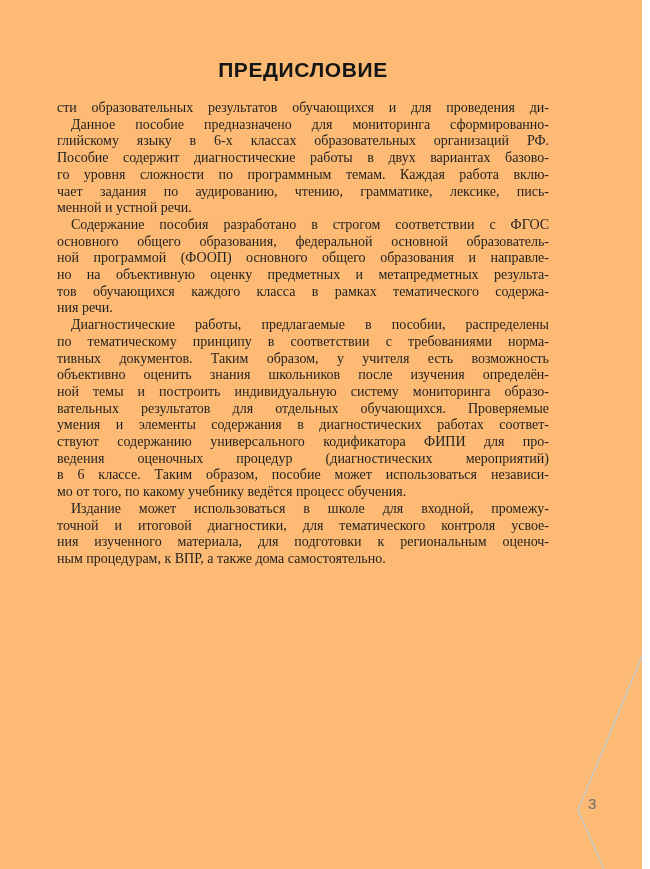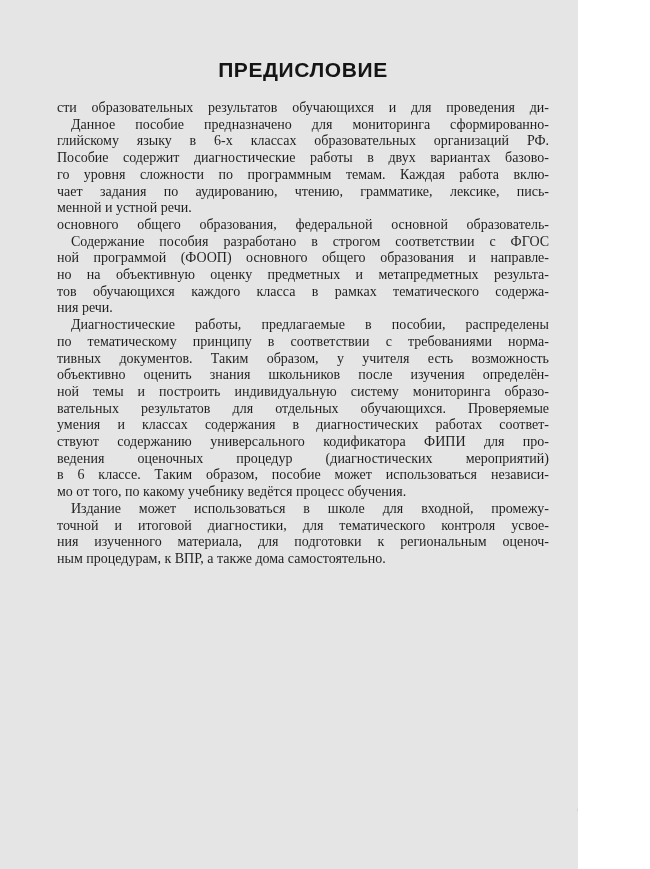--- a/index.html
+++ b/index.html
@@ -1,20 +1,20 @@
 <!DOCTYPE html>
 <html><head>
 <meta charset="utf-8">
 <style>
   html, body { margin: 0; padding: 0; background: #ffffff; }
   .page {
     position: relative;
-    width: 578px;
+    width: 642px;
     height: 869px;
-    background: #e5e5e5;
+    background: #fdba74;
     overflow: hidden;
     font-family: "Liberation Serif", serif;
   }
   .decoration {
     position: absolute;
     left: 0; top: 0;
     width: 650px; height: 869px;
     pointer-events: none;
   }
   .heading {
@@ -71,35 +71,35 @@
       <div class="paragraph">
         <div class="line">сти образовательных результатов обучающихся и для проведения ди-</div>
         <div class="line first">Данное пособие предназначено для мониторинга сформированно-</div>
         <div class="line">глийскому языку в 6-х классах образовательных организаций РФ.</div>
         <div class="line">Пособие содержит диагностические работы в двух вариантах базово-</div>
         <div class="line">го уровня сложности по программным темам. Каждая работа вклю-</div>
         <div class="line">чает задания по аудированию, чтению, грамматике, лексике, пись-</div>
         <div class="line last">менной и устной речи.</div>
       </div>
       <div class="paragraph">
+        <div class="line first">Содержание пособия разработано в строгом соответствии с ФГОС</div>
         <div class="line">основного общего образования, федеральной основной образователь-</div>
-        <div class="line first">Содержание пособия разработано в строгом соответствии с ФГОС</div>
         <div class="line">ной программой (ФООП) основного общего образования и направле-</div>
         <div class="line">но на объективную оценку предметных и метапредметных результа-</div>
         <div class="line">тов обучающихся каждого класса в рамках тематического содержа-</div>
         <div class="line last">ния речи.</div>
       </div>
       <div class="paragraph">
         <div class="line first">Диагностические работы, предлагаемые в пособии, распределены</div>
         <div class="line">по тематическому принципу в соответствии с требованиями норма-</div>
         <div class="line">тивных документов. Таким образом, у учителя есть возможность</div>
         <div class="line">объективно оценить знания школьников после изучения определён-</div>
         <div class="line">ной темы и построить индивидуальную систему мониторинга образо-</div>
         <div class="line">вательных результатов для отдельных обучающихся. Проверяемые</div>
-        <div class="line">умения и классах содержания в диагностических работах соответ-</div>
+        <div class="line">умения и элементы содержания в диагностических работах соответ-</div>
         <div class="line">ствуют содержанию универсального кодификатора ФИПИ для про-</div>
         <div class="line">ведения оценочных процедур (диагностических мероприятий)</div>
         <div class="line">в 6 классе. Таким образом, пособие может использоваться независи-</div>
         <div class="line last">мо от того, по какому учебнику ведётся процесс обучения.</div>
       </div>
       <div class="paragraph">
         <div class="line first">Издание может использоваться в школе для входной, промежу-</div>
         <div class="line">точной и итоговой диагностики, для тематического контроля усвое-</div>
         <div class="line">ния изученного материала, для подготовки к региональным оценоч-</div>
         <div class="line last">ным процедурам, к ВПР, а также дома самостоятельно.</div>

